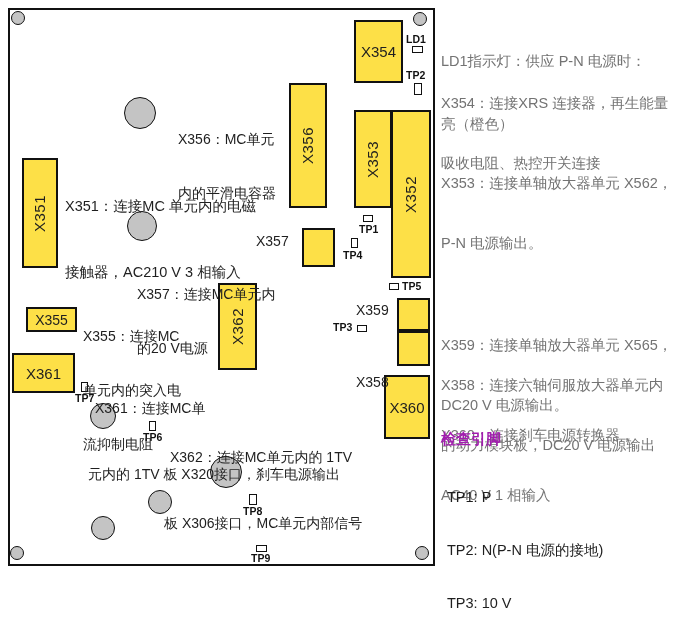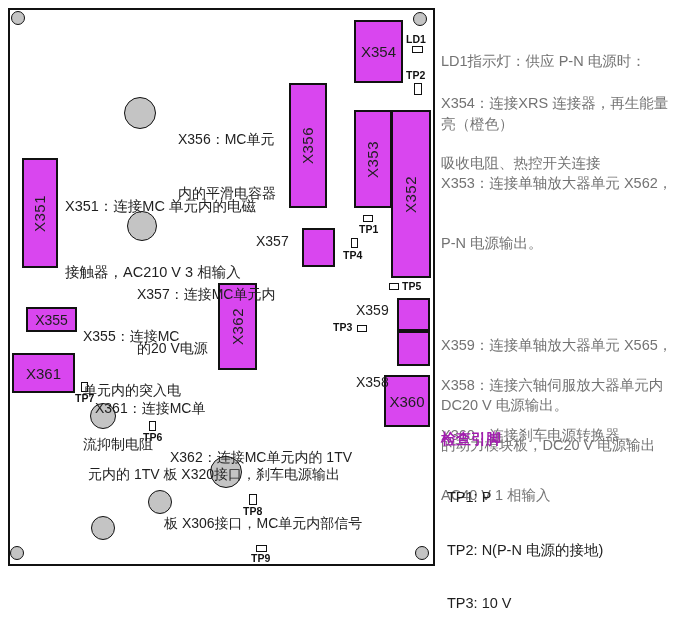--- a/index.html
+++ b/index.html
@@ -2,34 +2,34 @@
 <html><head>
 <meta charset="utf-8">
 <style>
   html,body{margin:0;padding:0;background:#fff;}
   #app{position:relative;width:700px;height:625px;background:#fff;overflow:hidden;
        font-family:"Liberation Sans","DejaVu Sans",sans-serif;color:#1f1f1f;}
   .abs{position:absolute;}
   
   .board{left:8px;top:8px;width:427px;height:558px;border:2px solid #111;box-sizing:border-box;background:#fff;}
   
-  .cbox{border:2px solid #111;box-sizing:border-box;background:#d946ef;
+  .cbox{border:2px solid #111;box-sizing:border-box;background:#fde047;
         display:flex;align-items:center;justify-content:center;
         font-size:15px;color:#1f1f1f;}
   .vlabel{transform:rotate(-90deg);white-space:nowrap;letter-spacing:.5px;}
   .bx351{left:22px;top:158px;width:36px;height:110px;}
   .bx352{left:391px;top:110px;width:40px;height:168px;}
   .bx353{left:354px;top:110px;width:38px;height:98px;}
   .bx354{left:354px;top:20px;width:49px;height:63px;}
   .bx355{left:26px;top:307px;width:51px;height:25px;font-size:14px;}
   .bx356{left:289px;top:83px;width:38px;height:125px;}
   .bx357{left:302px;top:228px;width:33px;height:39px;}
   .bx358{left:397px;top:331px;width:33px;height:35px;}
   .bx359{left:397px;top:298px;width:33px;height:33px;}
-  .bx360{left:384px;top:375px;width:46px;height:52px;}
+  .bx360{left:384px;top:375px;width:46px;height:64px;}
   .bx361{left:12px;top:353px;width:63px;height:40px;}
   .bx362{left:218px;top:283px;width:39px;height:87px;}
   
   .circ{border:1.5px solid #111;border-radius:50%;background:#c4c4c4;box-sizing:border-box;}
   .hole-tl{left:11px;top:11px;width:14px;height:14px;}
   .hole-tr{left:413px;top:12px;width:14px;height:14px;}
   .hole-bl{left:10px;top:546px;width:14px;height:14px;}
   .hole-br{left:415px;top:546px;width:14px;height:14px;}
   .cap1{left:124px;top:97px;width:32px;height:32px;}
   .cap2{left:127px;top:211px;width:30px;height:30px;}

